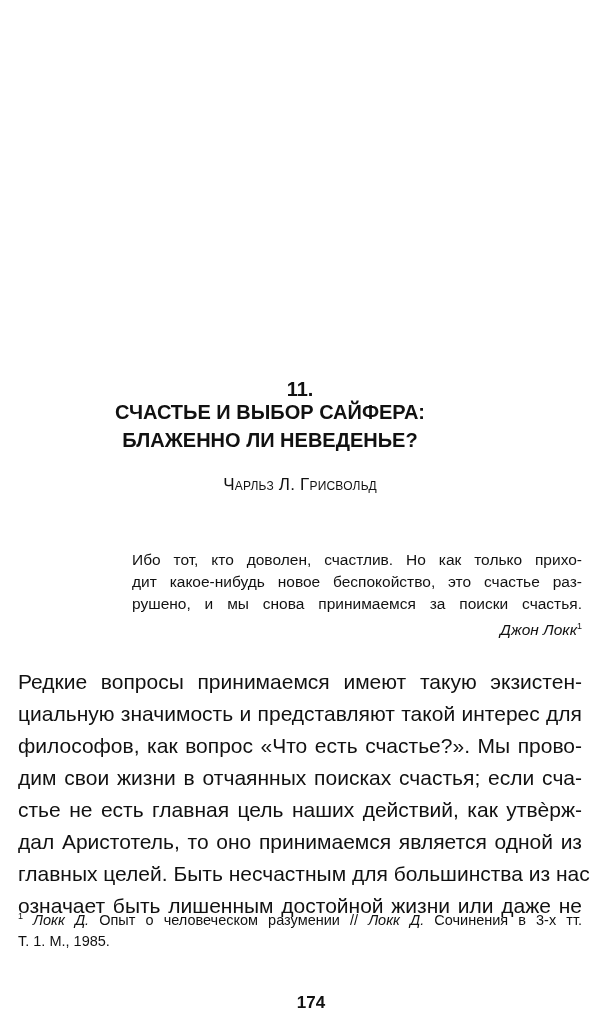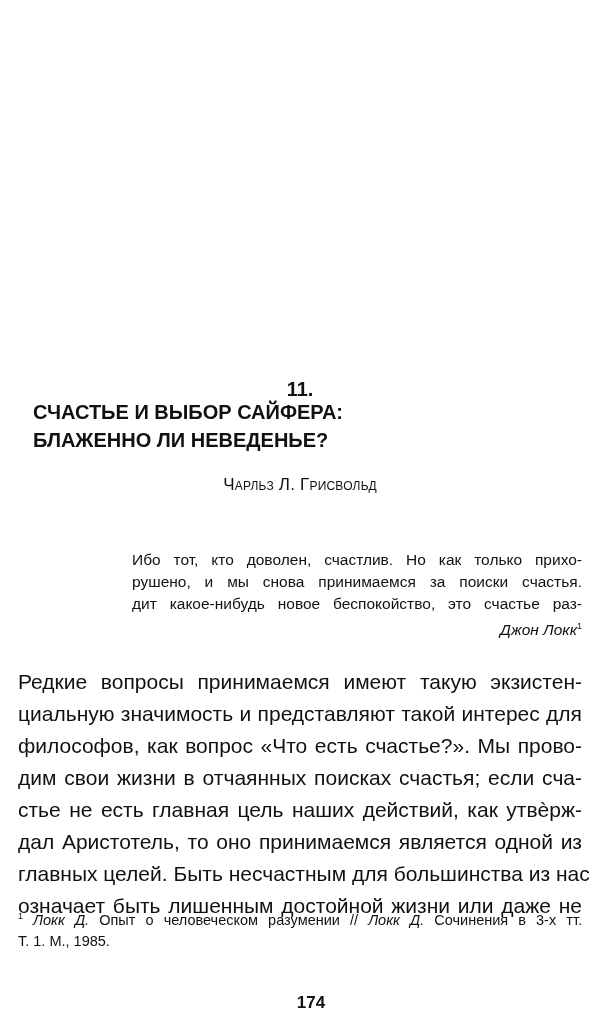--- a/index.html
+++ b/index.html
@@ -1,18 +1,18 @@
 <!DOCTYPE html>
 <html><head>
 <meta charset="utf-8">
 <style>
   html, body { margin: 0; padding: 0; background: #ffffff; }
   body { width: 600px; height: 1035px; position: relative; overflow: hidden; color: #111; font-family: "Liberation Sans", sans-serif; }
   .chapter-num { position: absolute; top: 378px; left: 0; width: 600px; text-align: center; font-weight: bold; font-size: 20px; }
-  .title { position: absolute; top: 398px; left: 0; width: 540px; font-weight: bold; font-size: 20px; line-height: 28px; margin-left: 33px; }
+  .title { position: absolute; top: 398px; left: 0; width: 540px; text-align: center; font-weight: bold; font-size: 20px; line-height: 28px; }
   .author { position: absolute; top: 475px; left: 0; width: 600px; text-align: center; font-size: 17px; font-variant: small-caps; letter-spacing: 0.2px; }
   .epigraph { position: absolute; top: 549px; left: 132px; width: 450px; font-size: 15.5px; line-height: 22px; text-align: justify; }
   .epigraph-line { display: block; text-align: justify; text-align-last: justify; white-space: nowrap; }
   .epigraph-line.last { text-align-last: justify; }
   .epigraph-attr { display: block; text-align: right; font-style: italic; }
   .epigraph-attr sup, .footnote sup { font-size: 9px; font-style: normal; }
   .body-text { position: absolute; top: 666px; left: 18px; width: 564px; font-size: 21px; line-height: 32px; }
   .body-line { display: block; text-align: justify; text-align-last: justify; white-space: nowrap; }
   .footnote { position: absolute; top: 906px; left: 18px; width: 564px; font-size: 14.5px; line-height: 21px; }
   .fn-line { display: block; text-align: justify; text-align-last: justify; white-space: nowrap; }
@@ -27,22 +27,22 @@
 
 <div class="title">
   <div>СЧАСТЬЕ И ВЫБОР САЙФЕРА:</div>
   <div>БЛАЖЕННО ЛИ НЕВЕДЕНЬЕ?</div>
 </div>
 
 <div class="author">Чарльз Л. Грисвольд</div>
 
 <div class="epigraph">
   <span class="epigraph-line">Ибо тот, кто доволен, счастлив. Но как только прихо-</span>
+  <span class="epigraph-line">дит какое-нибудь новое беспокойство, это счастье раз-</span>
   <span class="epigraph-line last">рушено, и мы снова принимаемся за поиски счастья.</span>
-  <span class="epigraph-line">дит какое-нибудь новое беспокойство, это счастье раз-</span>
   <span class="epigraph-attr"><span>Джон Локк</span><sup>1</sup></span>
 </div>
 
 <div class="body-text">
   <span class="body-line">Редкие вопросы принимаемся имеют такую экзистен-</span>
   <span class="body-line">циальную значимость и представляют такой интерес для</span>
   <span class="body-line">философов, как вопрос «Что есть счастье?». Мы прово-</span>
   <span class="body-line">дим свои жизни в отчаянных поисках счастья; если сча-</span>
   <span class="body-line">стье не есть главная цель наших действий, как утвèрж-</span>
   <span class="body-line">дал Аристотель, то оно принимаемся является одной из</span>

